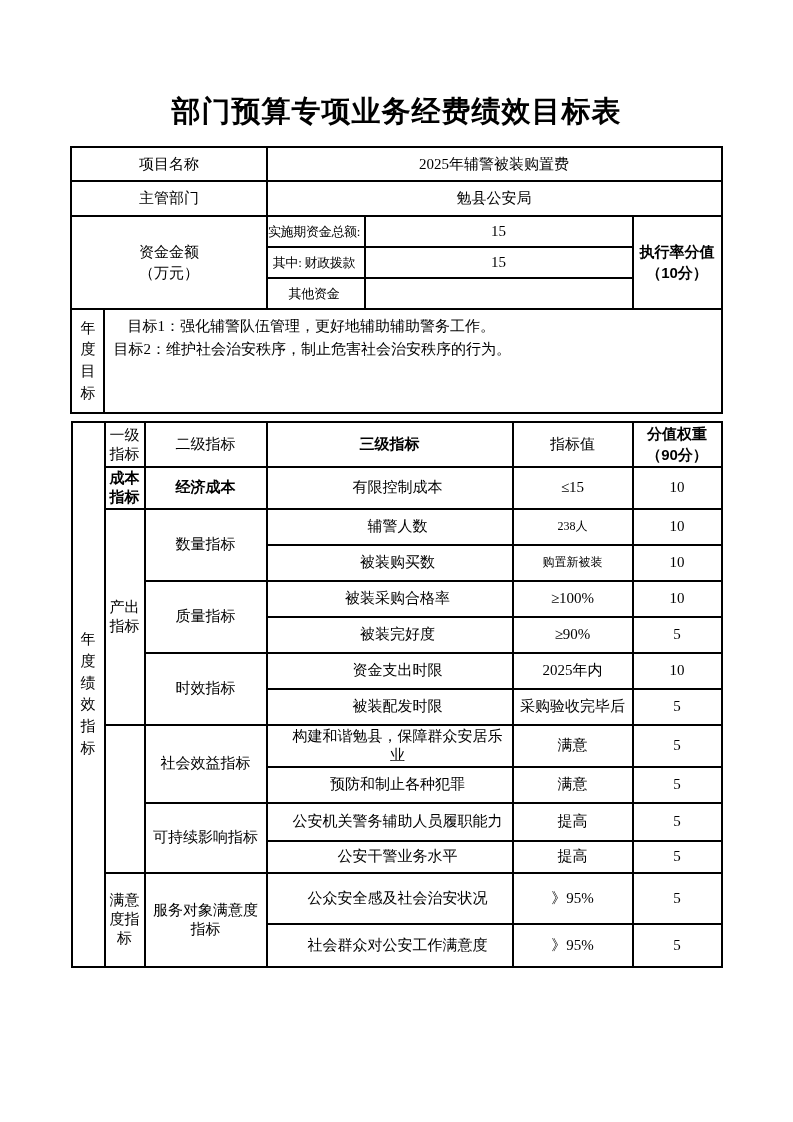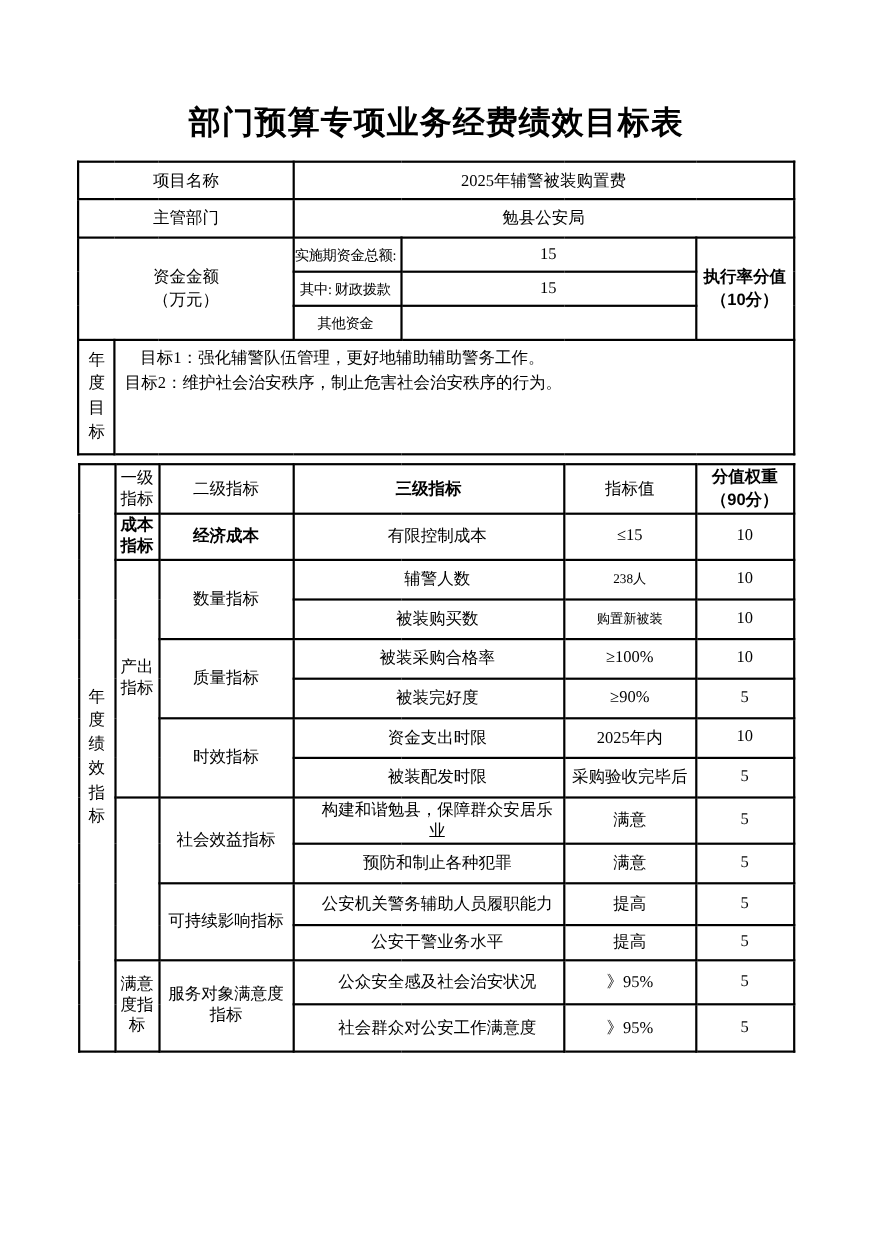--- a/index.html
+++ b/index.html
@@ -39,21 +39,21 @@
   }
   .funding-sub{
     text-align:center;padding:0 3px 0 0;font-size:13px;
     white-space:nowrap;letter-spacing:-0.3px;
   }
   .goal-cell{vertical-align:top;padding:5px 8px;}
   .goal-line{font-size:15px;line-height:1.5;}
   .goal-indent{text-indent:14px;}
   tr.h36{height:34px;} tr.h37{height:35px;} tr.h33{height:31px;}
   tr.h106{height:104px;} tr.h47{height:45px;} tr.h38{height:36px;}
-  tr.h40{height:38px;} tr.h34{height:32px;} tr.h46{height:40px;} tr.h45{height:43px;}
+  tr.h40{height:38px;} tr.h34{height:32px;} tr.h46{height:51px;} tr.h45{height:43px;}
 </style>
 </head>
 <body>
 
 <div class="page">
 
   <div class="doc-title">部门预算专项业务经费绩效目标表</div>
 
   <table class="tbl-top">
     <colgroup>

